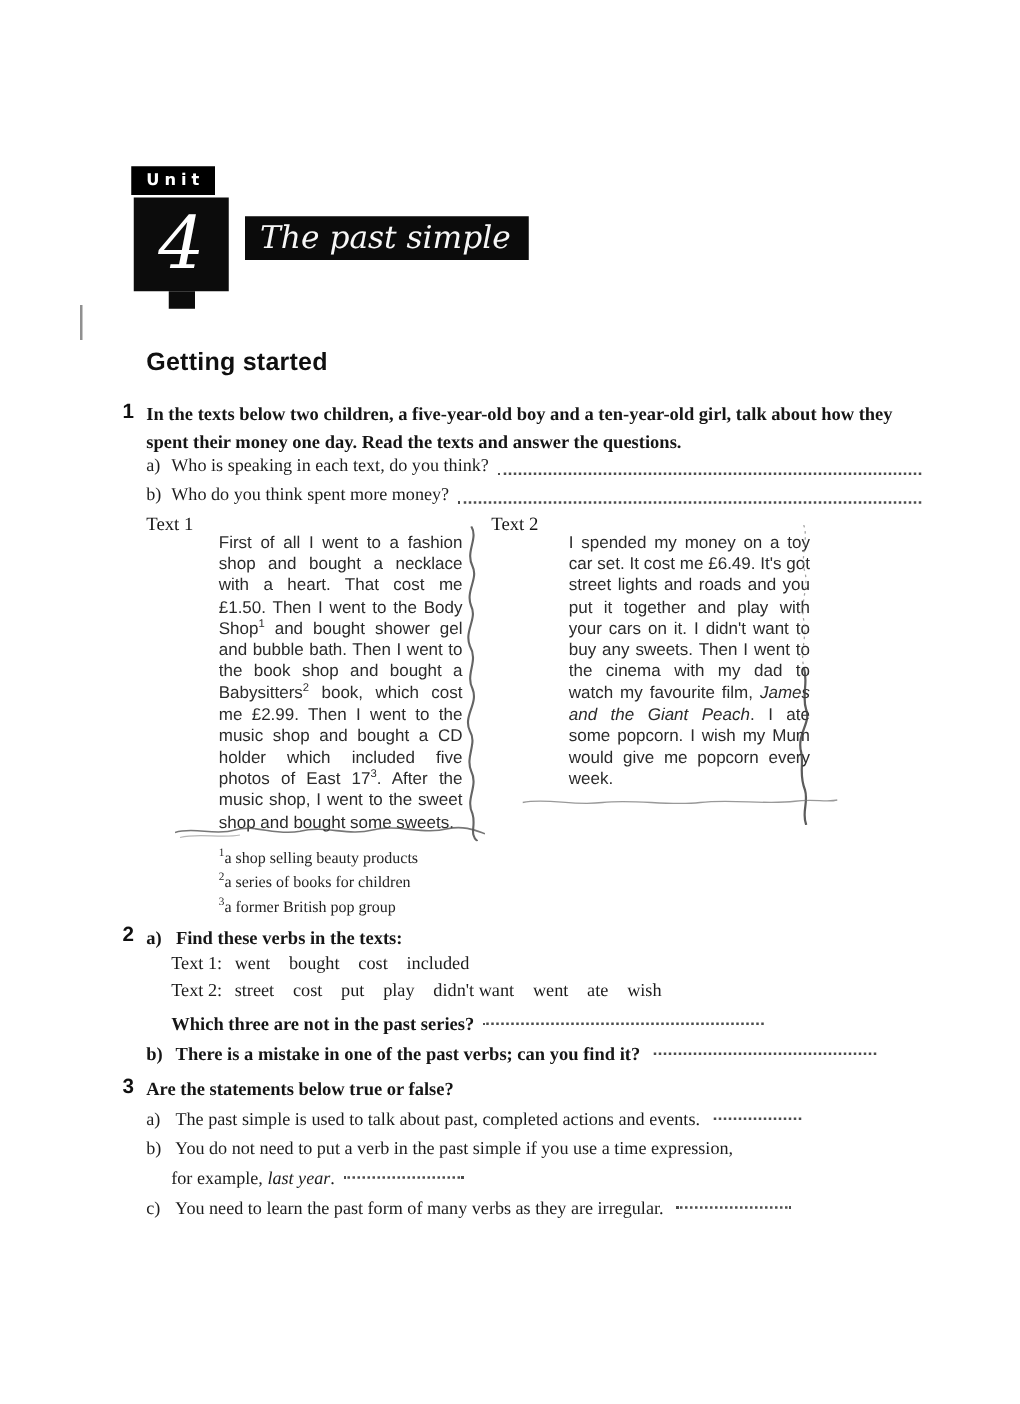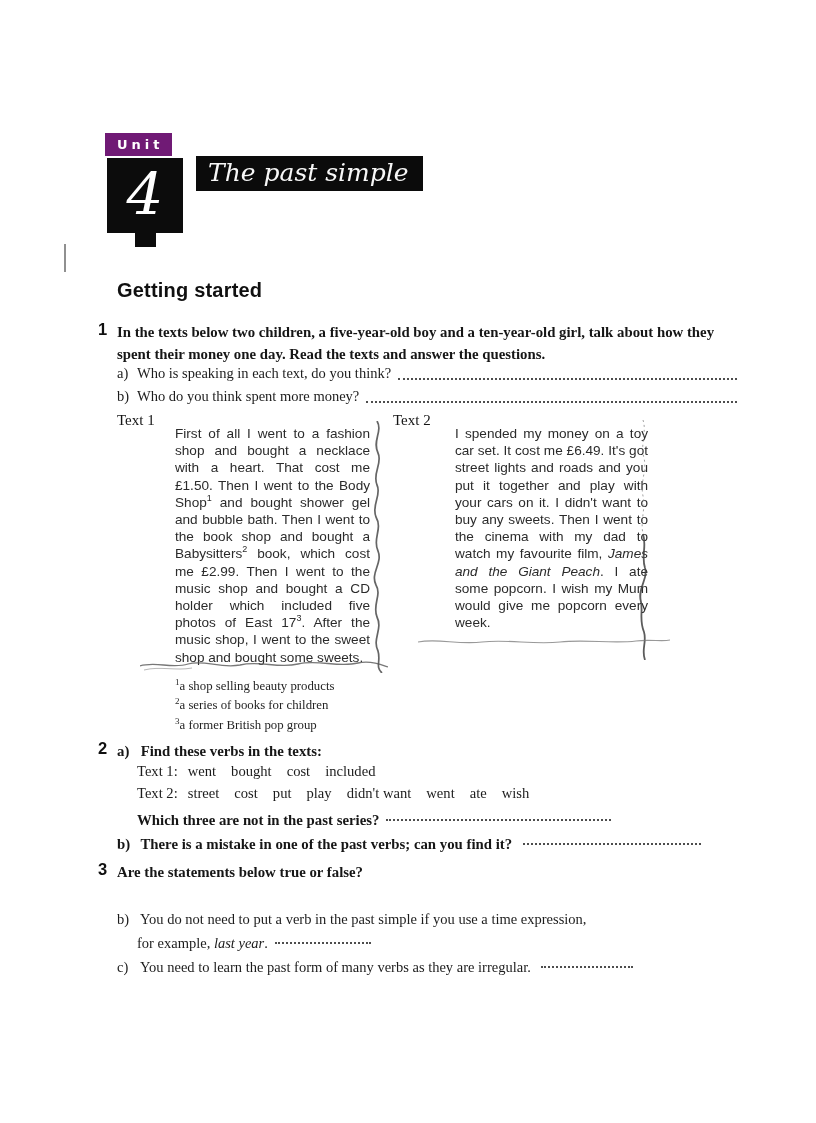--- a/index.html
+++ b/index.html
@@ -1,29 +1,29 @@
 <!DOCTYPE html>
 <html><head>
 <meta charset="utf-8">
 <style>
   html,body{margin:0;padding:0;background:#e8e8e8;}
   #page{position:relative;width:816px;height:1123px;background:#ffffff;margin:0 auto;
         font-family:"Liberation Serif",serif;color:#1b1b1b;overflow:hidden;}
   .abs{position:absolute;}
 
   
-  .unit-badge{left:105px;top:133px;background:#701a75;color:#fff;
+  .unit-badge{left:105px;top:133px;background:#000000;color:#fff;
     font-family:"DejaVu Sans",sans-serif;font-weight:700;font-size:13px;
     letter-spacing:4px;padding:4px 9px 4px 12px;}
   .unit-num{left:107px;top:158px;width:76px;height:75px;background:#0c0c0c;
     display:flex;align-items:center;justify-content:center;}
   .unit-num span{color:#ffffff;font-family:"DejaVu Serif",serif;font-style:italic;
     font-size:58px;line-height:1;transform:translateY(-2px);}
   .unit-num-stem{left:135px;top:233px;width:21px;height:14px;background:#0c0c0c;}
-  .banner{left:196px;top:156px;height:32px;background:#0b0b0b;display:flex;align-items:center;
+  .banner{left:196px;top:173px;height:32px;background:#0b0b0b;display:flex;align-items:center;
     padding:0 14px 3px 12px;text-align:center;}
   .banner span{color:#f7f7f7;font-family:"DejaVu Serif",serif;font-style:italic;font-size:25px;}
   .tick{left:64px;top:244px;width:2px;height:28px;background:#909090;}
 
   
   .section-heading{left:117px;top:279px;font-family:"Liberation Sans",sans-serif;
     font-weight:700;font-size:20px;color:#101010;letter-spacing:.2px;text-align:center;}
   .qnum{font-family:"Liberation Sans",sans-serif;font-weight:700;font-size:16.5px;color:#101010;}
   .stem{font-weight:700;font-size:14.8px;line-height:22px;color:#161616;}
   .subitem{font-size:14.5px;line-height:22px;color:#1c1c1c;}
@@ -128,20 +128,25 @@
   </div>
   <div class="abs stem" style="left:117px;top:833px;">
     <span class="lbl">b)</span>
     <span>There is a mistake in one of the past verbs; can you find it?</span>
     <span class="dots-fixed" style="width:178px;"></span>
   </div>
 
   <div class="abs qnum" style="left:98px;top:860px;">3</div>
   <div class="abs stem" style="left:117px;top:861px;">Are the statements below true or false?</div>
 
+  <div class="abs subitem" style="left:117px;top:885px;">
+    <span class="lbl">a)</span>
+    <span>The past simple is used to talk about past, completed actions and events.</span>
+    <span class="dots-fixed" style="width:70px;"></span>
+  </div>
   <div class="abs subitem" style="left:117px;top:908px;">
     <span class="lbl">b)</span>
     <span>You do not need to put a verb in the past simple if you use a time expression,</span>
   </div>
   <div class="abs subitem" style="left:137px;top:932px;">
     <span>for example, </span><span class="ital">last year</span><span>.</span><span class="dots-fixed" style="width:96px;"></span>
   </div>
   <div class="abs subitem" style="left:117px;top:956px;">
     <span class="lbl">c)</span>
     <span>You need to learn the past form of many verbs as they are irregular.</span>

